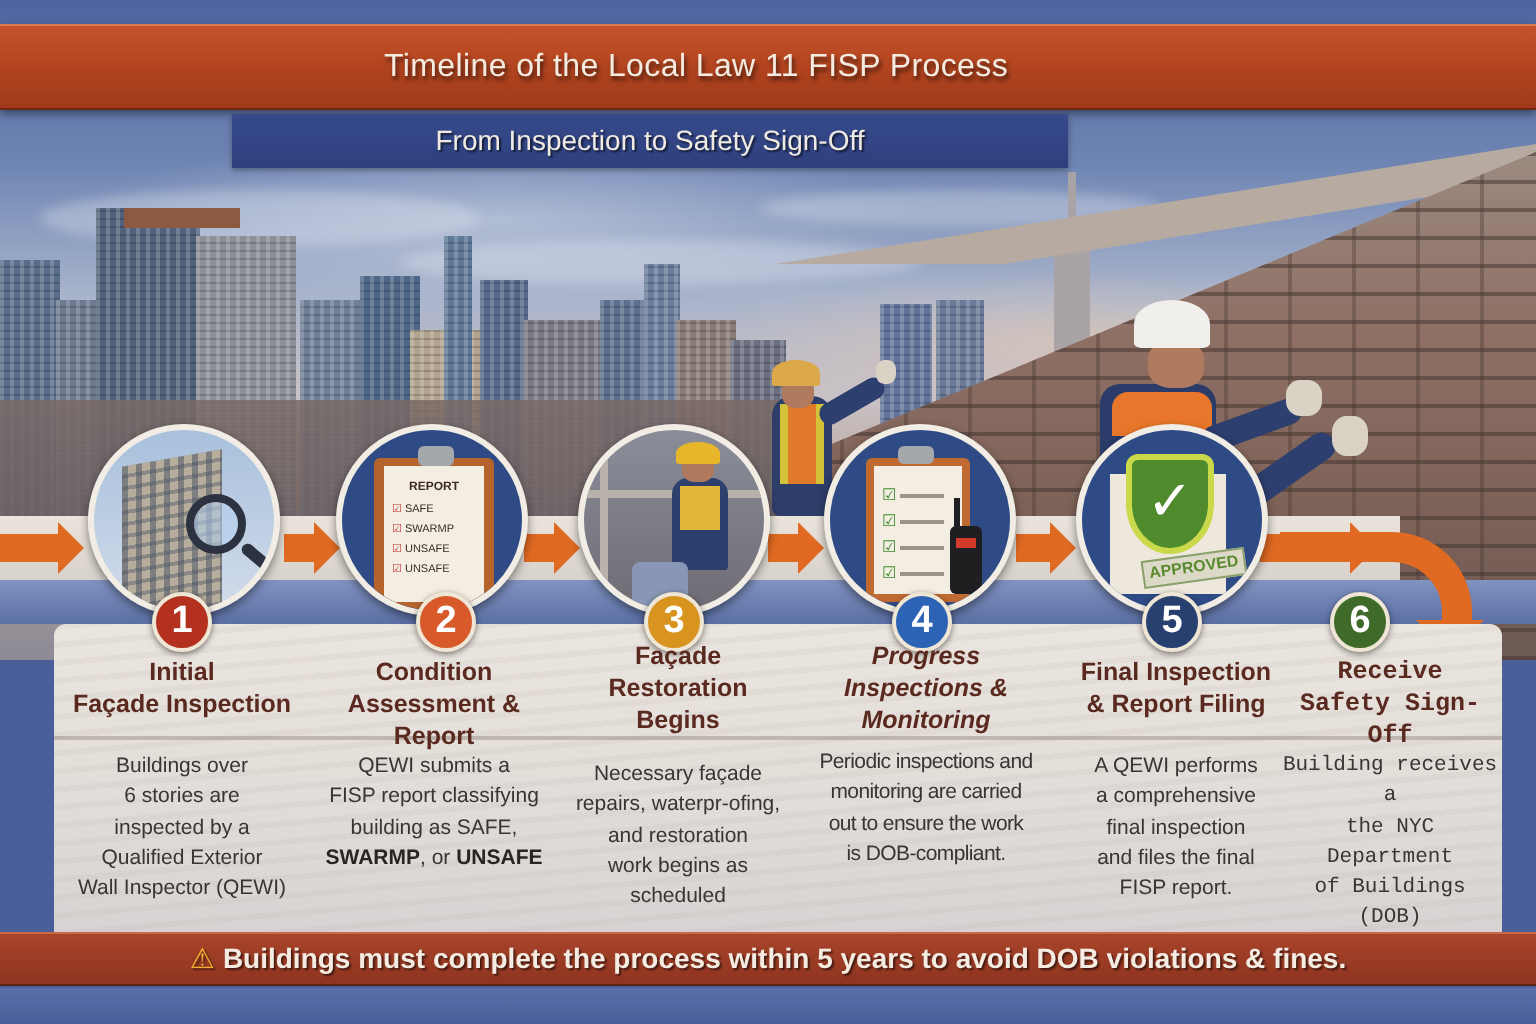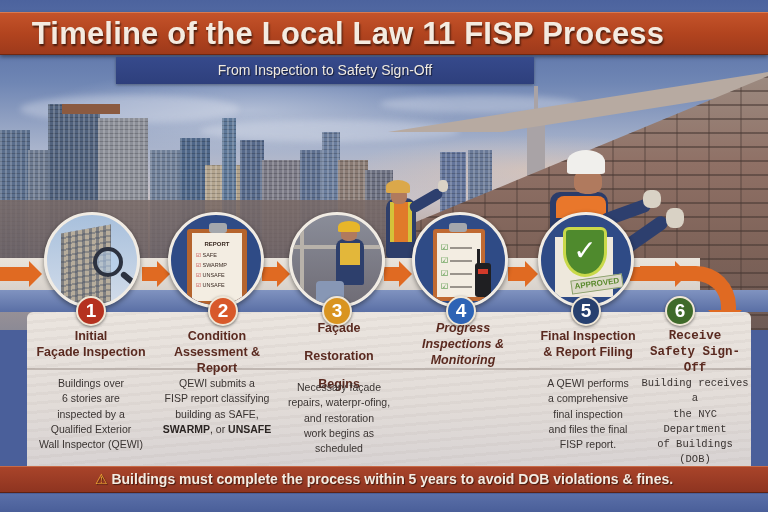--- a/index.html
+++ b/index.html
@@ -54,21 +54,21 @@
 
   
   .title-band {
     position: absolute; left: 0; top: 12px; width: 768px; height: 43px;
     background: linear-gradient(180deg, #c4532a 0%, #b2441f 50%, #9e3a1b 100%);
     border-top: 1px solid #d97a50; border-bottom: 1px solid #6e2812;
     box-shadow: 0 2px 4px rgba(0,0,0,0.4);
   }
   .title-text {
     position: absolute; left: 0; top: 12px; width: 696px; text-align: center; line-height: 43px;
-    color: #f4ebe0; font-weight: bold; font-size: 31px; letter-spacing: 0.2px;
+    color: #f4ebe0; font-weight: normal; font-size: 16px; letter-spacing: 0.2px;
     text-shadow: 1px 2px 2px rgba(0,0,0,0.6);
   }
   .subtitle-band {
     position: absolute; left: 116px; top: 57px; width: 418px; height: 27px;
     background: linear-gradient(180deg, #364a8c 0%, #2e3f7c 100%);
     box-shadow: 0 1px 3px rgba(0,0,0,0.35);
   }
   .subtitle-text {
     position: absolute; left: 116px; top: 57px; width: 418px; line-height: 27px; text-align: center;
     color: #efeae2; font-size: 14px; text-shadow: 1px 1px 1px rgba(0,0,0,0.6);
@@ -307,40 +307,46 @@
     </div>
     <div class="col-body">
       <div>QEWI submits a</div>
       <div>FISP report classifying</div>
       <div>building as SAFE,</div>
       <div><b>SWARMP</b><span style="white-space:pre;">, or </span><b>UNSAFE</b></div>
     </div>
   </div>
 
   <div class="col" style="left:279px;width:120px;top:320px;">
-    <div class="col-title" style="height:48px;gap:12px;">
+    <div class="col-title" style="height:48px;">
       <span>Façade</span>
       <span>Restoration</span>
       <span>Begins</span>
     </div>
     <div class="col-body" style="margin-top:12px;">
       <div>Necessary façade</div>
       <div>repairs, waterpr-ofing,</div>
       <div>and restoration</div>
       <div>work begins as</div>
       <div>scheduled</div>
     </div>
   </div>
 
   <div class="col" style="left:400px;width:126px;top:320px;">
     <div class="col-title" style="height:48px;font-style:italic;">
       <span>Progress</span>
       <span>Inspections &amp;</span>
       <span>Monitoring</span>
     </div>
+    <div class="col-body" style="margin-top:6px;letter-spacing:-0.3px;">
+      <div>Periodic inspections and</div>
+      <div>monitoring are carried</div>
+      <div>out to ensure the work</div>
+      <div>is DOB-compliant.</div>
+    </div>
   </div>
 
   <div class="col" style="left:528px;width:120px;">
     <div class="col-title">
       <span>Final Inspection</span>
       <span>&amp; Report Filing</span>
     </div>
     <div class="col-body">
       <div>A QEWI performs</div>
       <div>a comprehensive</div>

